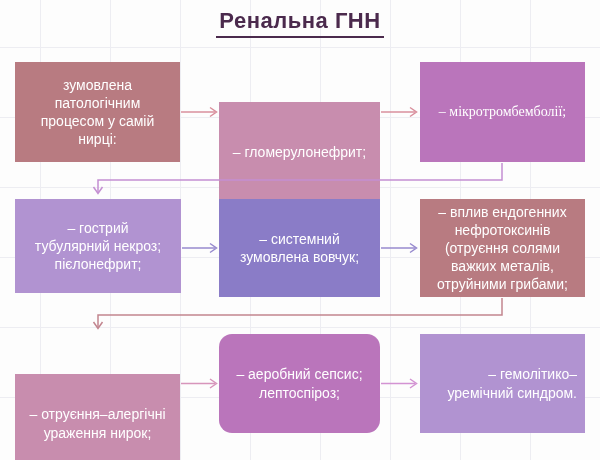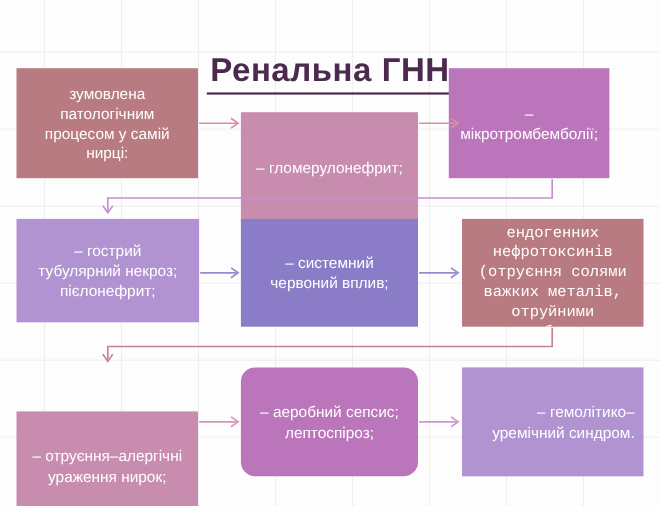--- a/index.html
+++ b/index.html
@@ -8,40 +8,40 @@
     background-color:#fdfdfd;
     background-image:
       linear-gradient(to right, #ededf2 1px, transparent 1px),
       linear-gradient(to bottom, #ededf2 1px, transparent 1px);
     background-size:70px 70px;
     background-position:40px 47px;
     font-family:"Liberation Sans", sans-serif;
   }
   .title-wrap { position:absolute; top:8px; left:0; right:0; text-align:center; }
   .title {
-    display:inline-block; font-size:30px; font-weight:bold; color:#4b2a4d;
-    border-bottom:2px solid #4b2a4d; padding:0 3px 2px; letter-spacing:0.5px;margin-top:40px;
+    display:inline-block; font-size:22px; font-weight:bold; color:#4b2a4d;
+    border-bottom:2px solid #4b2a4d; padding:0 3px 2px; letter-spacing:0.5px;
   }
   .box {
     position:absolute; display:flex; align-items:center; justify-content:center;
     box-sizing:border-box; text-align:center; color:#ffffff;
     font-size:14px; line-height:1.3; padding:4px 8px;
   }
   .rose   { background:#b87b81; }
   .pink   { background:#c88dae;margin-top:40px; }
   .orchid { background:#ba75bb; }
   .lilac  { background:#b193d1; }
   .slate  { background:#8a7cc7; }
 
   .p0 { left:15px;  top:62px;  width:165px; height:100px; }
   .p1 { left:219px; top:62px;  width:161px; height:100px; }
-  .p2 { left:408px; top:62px;  width:146px; height:100px; }
+  .p2 { left:420px; top:62px;  width:165px; height:100px;font-family:Liberation Serif, serif; }
   .p3 { left:15px;  top:199px; width:166px; height:94px; padding:4px 18px; }
   .p4 { left:219px; top:199px; width:161px; height:98px; }
-  .p5 { left:420px; top:199px; width:165px; height:98px;font-family:Liberation Mono, monospace; }
+  .p5 { left:420px; top:199px; width:165px; height:98px; }
   .p6 { left:15px;  top:334px; width:165px; height:99px; }
   .p7 { left:219px; top:334px; width:161px; height:99px;border-radius:13px; }
   .p8 { left:420px; top:334px; width:165px; height:99px;text-align:right; }
 
   .connectors { position:absolute; left:0; top:0; pointer-events:none; }
   .connectors path, .connectors polyline { fill:none; stroke-width:1.5; }
 </style>
 </head>
 <body>
 
@@ -57,21 +57,21 @@
   <div class="box pink p1">
       <span>– гломерулонефрит;</span>
     </div>
   <div class="box orchid p2">
       <span>– мікротромбемболії;</span>
     </div>
   <div class="box lilac p3">
       <span>– гострий тубулярний некроз; пієлонефрит;</span>
     </div>
   <div class="box slate p4">
-      <span>– системний червоний вплив;</span>
+      <span>– системний зумовлена вовчук;</span>
     </div>
   <div class="box rose p5">
       <span>– вплив ендогенних нефротоксинів (отруєння солями важких металів, отруйними грибами;</span>
     </div>
   <div class="box pink p6">
       <span>– отруєння–алергічні ураження нирок;</span>
     </div>
   <div class="box orchid p7">
       <span>– аеробний сепсис; лептоспіроз;</span>
     </div>

